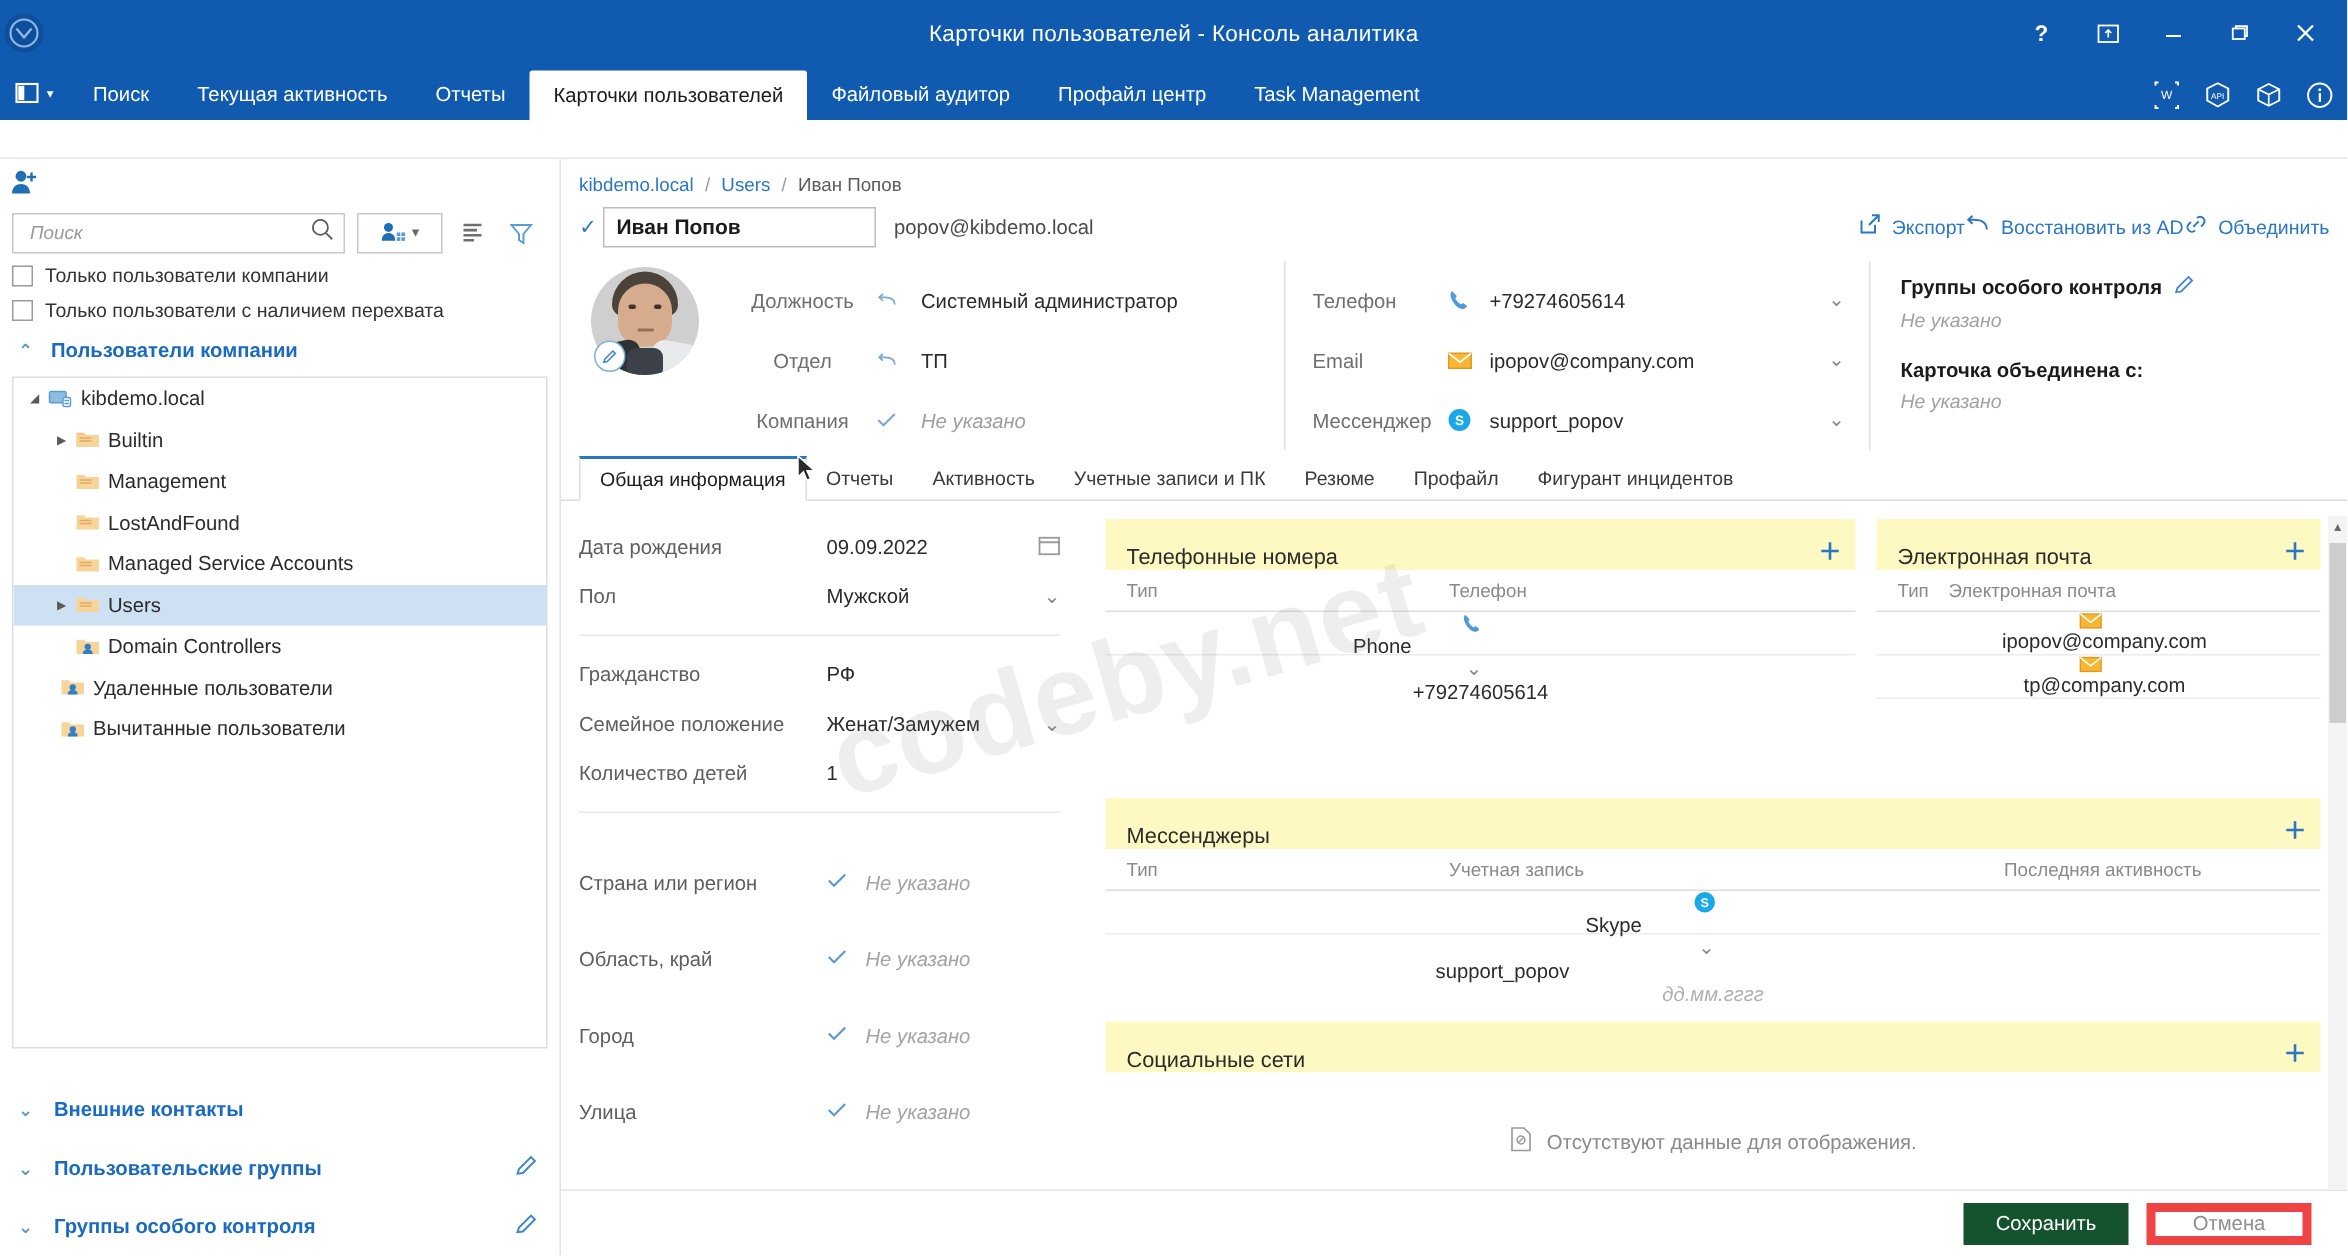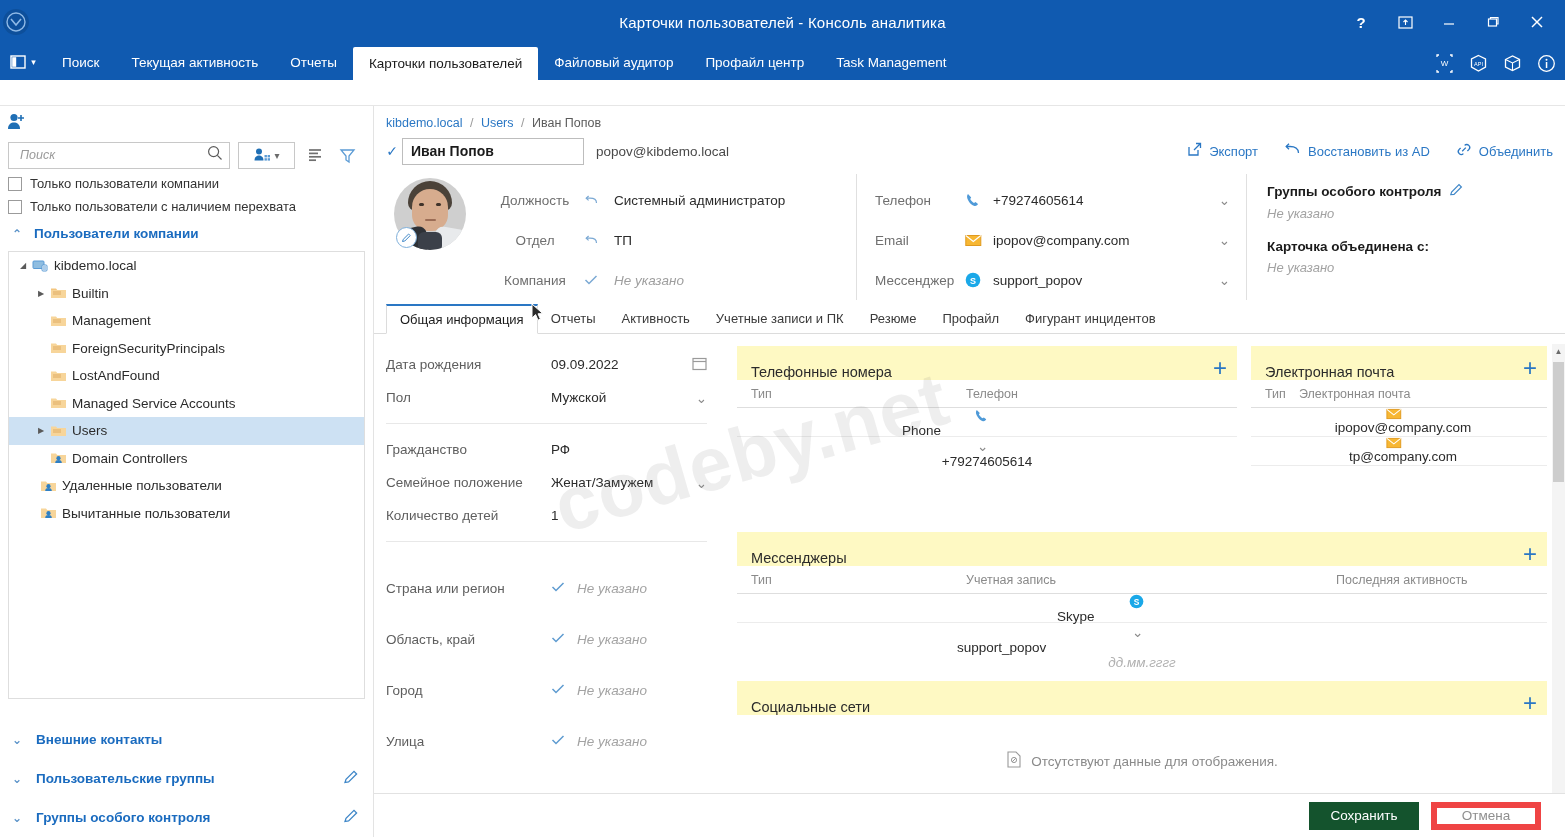--- a/index.html
+++ b/index.html
@@ -112,21 +112,21 @@
   .breadcrumb .sep { color: #9a9a9a; margin: 0 4px; }
 
   .namerow { display: flex; align-items: center; padding: 0 12px 0 8px; height: 34px; }
   .namerow .chk { color: #2a77c4; width: 20px; text-align: center; font-size: 14px; }
   .nameinput {
     width: 182px; height: 27px; border: 1px solid #bdbdbd; background: #fff;
     font-size: 14px; font-weight: bold; color: #1b1b1b; padding: 0 8px; outline: none;
     font-family: "Liberation Sans", sans-serif;
   }
   .upn { margin-left: 12px; font-size: 13.5px; color: #4a4a4a; }
-  .act-group { margin-left: auto; display: flex; align-items: center; gap: 26px; }
+  .act-group { margin-left: auto; display: flex; align-items: center; }
   .act { display: flex; align-items: center; gap: 7px; color: #2a77c4; font-size: 13px; }
 
   
   .headinfo { display: flex; padding: 6px 0 4px 0; }
   .col-avatar { width: 112px; display: flex; align-items: flex-start; justify-content: center; padding-top: 4px; }
   .avatar-wrap { position: relative; width: 72px; height: 72px; }
   .avatar {
     width: 72px; height: 72px; border-radius: 50%; overflow: hidden; background: #cfcfcf;
     position: relative;
   }
@@ -397,31 +397,20 @@
         <div class="tnode" style="padding-left:24px;">
           <span class="tarrow"></span>
           <span class="ticon">
             <svg width="17" height="14" viewBox="0 0 17 14">
                 <path d="M1 2.5 L6 2.5 L7.2 4 L16 4 L16 12 L1 12 Z" fill="#f7d59a"></path>
                 <rect x="3" y="5.5" width="8" height="1" fill="#e0ab62"></rect>
                 <rect x="3" y="7.5" width="8" height="1" fill="#e0ab62"></rect>
               </svg>
           </span>
           <span class="tlabel">Management</span>
-        </div>
-        <div class="tnode" style="padding-left:24px;">
-          <span class="tarrow"></span>
-          <span class="ticon">
-            <svg width="17" height="14" viewBox="0 0 17 14">
-                <path d="M1 2.5 L6 2.5 L7.2 4 L16 4 L16 12 L1 12 Z" fill="#f7d59a"></path>
-                <rect x="3" y="5.5" width="8" height="1" fill="#e0ab62"></rect>
-                <rect x="3" y="7.5" width="8" height="1" fill="#e0ab62"></rect>
-              </svg>
-          </span>
-          <span class="tlabel">ForeignSecurityPrincipals</span>
         </div>
         <div class="tnode" style="padding-left:24px;">
           <span class="tarrow"></span>
           <span class="ticon">
             <svg width="17" height="14" viewBox="0 0 17 14">
                 <path d="M1 2.5 L6 2.5 L7.2 4 L16 4 L16 12 L1 12 Z" fill="#f7d59a"></path>
                 <rect x="3" y="5.5" width="8" height="1" fill="#e0ab62"></rect>
                 <rect x="3" y="7.5" width="8" height="1" fill="#e0ab62"></rect>
               </svg>
           </span>

